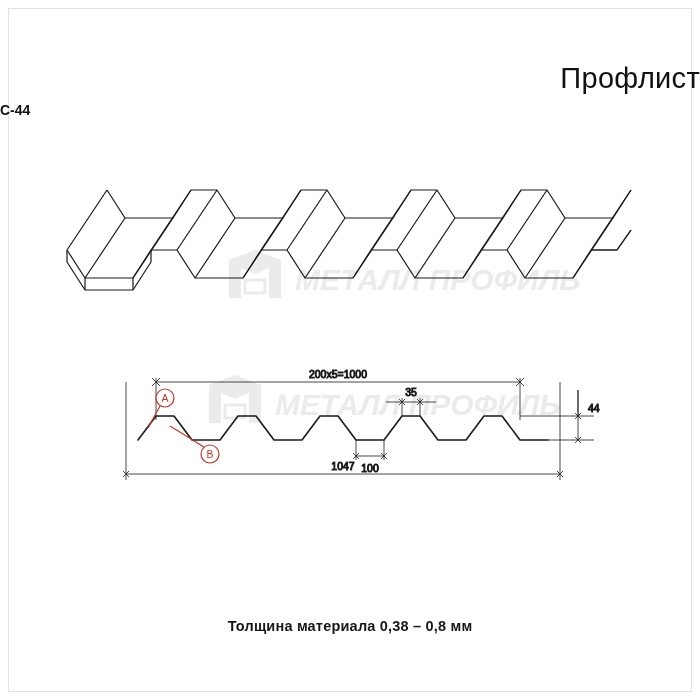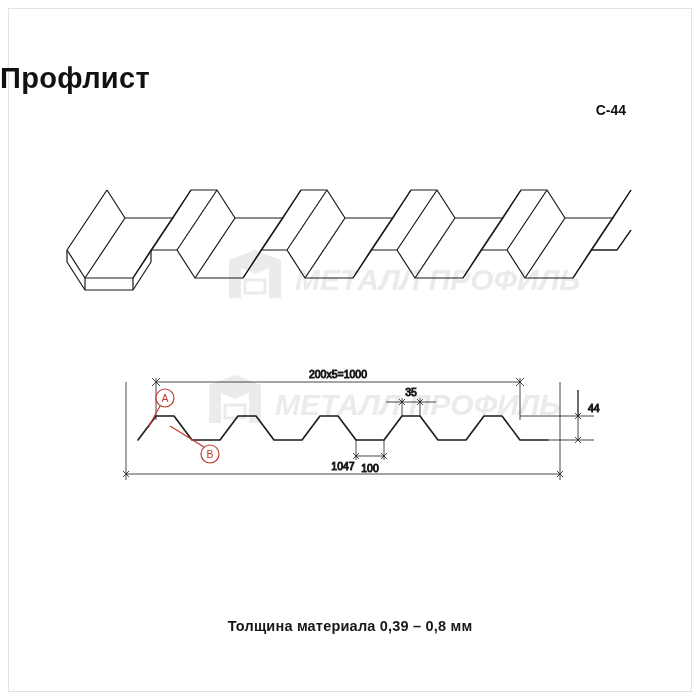--- a/index.html
+++ b/index.html
@@ -28,32 +28,32 @@
     height: 684px;
     border: 1px solid #e2e2e2;
     box-sizing: border-box;
     pointer-events: none;
   }
   .title {
     position: absolute;
     top: 62px;
     left: 0;
     width: 700px;
-    text-align: left;
+    text-align: right;
     font-size: 29px;
-    font-weight: bold;
+    font-weight: normal;
     letter-spacing: 0.3px;
     color: #111111;
   }
   .subtitle {
     position: absolute;
     top: 102px;
     left: 0;
     width: 626px;
-    text-align: right;
+    text-align: left;
     font-size: 14px;
     font-weight: bold;
     color: #111111;
   }
   .footer-note {
     position: absolute;
     top: 618px;
     left: 0;
     width: 700px;
     text-align: center;
@@ -238,15 +238,15 @@
         <g stroke="#c0392b" stroke-width="1.2">
           <circle cx="100" cy="86" r="9" fill="#ffffff"></circle>
           <path d="M94 79 L60 58" fill="none"></path>
         </g>
         <text x="100" y="90" font-size="10.5" fill="#c0392b" text-anchor="middle" stroke="none">B</text>
 
       </g>
     </svg>
   </div>
 
-  <div class="footer-note">Толщина материала 0,39 – 0,8 мм</div>
+  <div class="footer-note">Толщина материала 0,38 – 0,8 мм</div>
 
 </div>
 
 </body></html>

